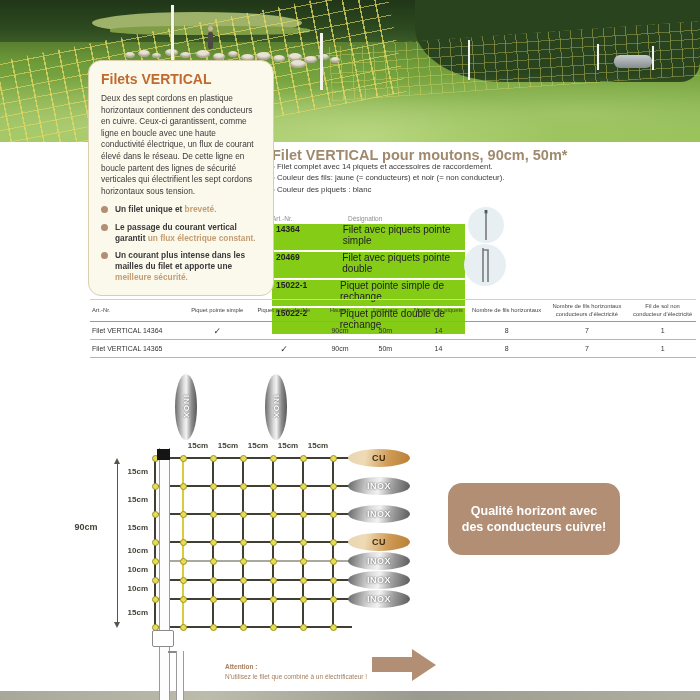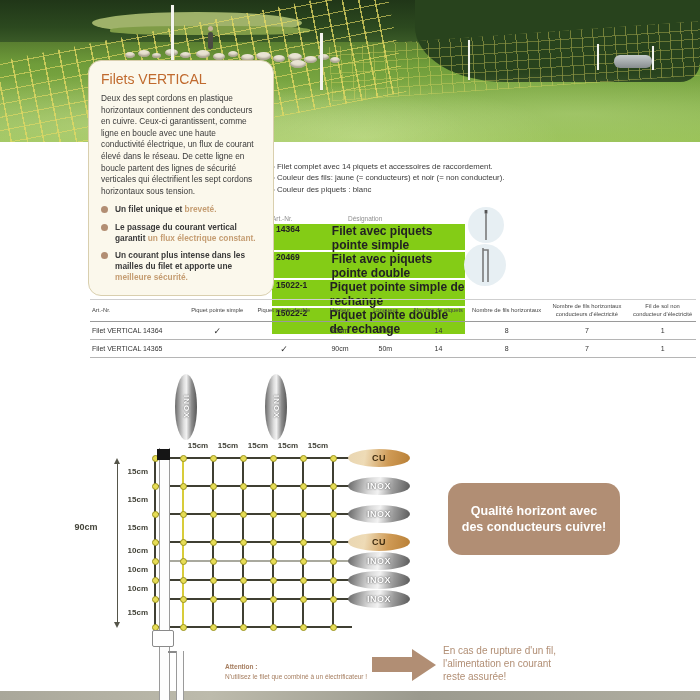--- a/index.html
+++ b/index.html
@@ -26,37 +26,37 @@
                 repeating-linear-gradient(0deg,rgba(228,218,100,.7) 0 1px,transparent 1px 9px);}
   .ppost{background:#f4f4ef;box-shadow:0 0 1px #6a6a5a;}
   .sheep{background:#e9e3d3;border-radius:50%;box-shadow:inset 0 -2px 2px rgba(90,80,60,.45);}
   .person-body{left:208px;top:32px;width:5px;height:17px;background:#4a4a42;border-radius:2px;}
   .person-head{left:208px;top:26px;width:5px;height:5px;background:#c9b59a;border-radius:50%;}
   .cylinder{left:614px;top:55px;width:38px;height:13px;border-radius:6px;background:linear-gradient(180deg,#c6cccd,#878d8f);}
 
   
   .card{left:88px;top:60px;width:186px;height:236px;background:#fbf8ec;border:1px solid #d9cfae;
         border-radius:13px;padding:10px 12px;box-sizing:border-box;z-index:6;}
-  .card-title{font-size:14px;font-weight:normal;color:#c06a2e;margin-bottom:6px;}
+  .card-title{font-size:14px;font-weight:bold;color:#c06a2e;margin-bottom:6px;}
   .card-p{font-size:8.3px;line-height:1.4;color:#3a3a3a;margin-bottom:7px;}
   .brow{display:flex;margin-bottom:6px;}
   .bdot{flex:0 0 7px;width:7px;height:7px;border-radius:50%;background:#b28e73;margin:2px 7px 0 0;}
   .btxt{font-size:8.3px;line-height:1.35;font-weight:bold;color:#3a3a3a;}
   .hl{color:#c59d72;}
 
   
   .heading{left:272px;top:147px;font-size:14.5px;font-weight:bold;color:#a08a6e;}
   .pbullet{font-size:7.8px;color:#3a3a3a;line-height:1.45;}
   .pbullet::before{content:"• ";color:#3a3a3a;}
 
   
   .ot-head{font-size:6.5px;color:#8f8f8f;}
   .ot-row{height:26px;background:#84cc16;display:flex;align-items:flex-start;}
   .ot-c1{width:76px;padding-left:4px;font-size:8.5px;font-weight:bold;color:#222;}
-  .ot-c2{font-size:12px;font-weight:bold;color:#222;}
+  .ot-c2{font-size:10px;font-weight:normal;color:#222;}
   .icircle{border-radius:50%;background:#e7eff3;display:flex;align-items:center;justify-content:center;}
 
   
   .stable{left:90px;top:299px;width:606px;border-top:1px solid #cfcfcf;font-size:7px;}
   .srow{display:grid;grid-template-columns:15.5% 11% 11% 7.5% 7.5% 10% 12.5% 14% 11%;align-items:center;}
   .shead{border-bottom:1px solid #9a9a9a;min-height:21px;}
   .shead .scell{font-size:5.8px;color:#444;text-align:center;line-height:1.25;padding:2px 2px;}
   .sbody{border-bottom:1px solid #b5b5b5;height:17px;}
   .scell{text-align:center;}
   .scell.left{text-align:left;padding-left:2px;}
@@ -140,20 +140,21 @@
     <div class="brow">
       <div class="bdot"></div>
       <div class="btxt"><span>Le passage du courant vertical garantit </span><span class="hl">un flux électrique constant.</span></div>
     </div>
     <div class="brow">
       <div class="bdot"></div>
       <div class="btxt"><span>Un courant plus intense dans les mailles du filet et apporte une </span><span class="hl">meilleure sécurité.</span></div>
     </div>
   </div>
 
+  <div class="abs heading">Filet VERTICAL pour moutons, 90cm, 50m*</div>
   <div class="abs" style="left:272px;top:161px;width:420px;">
     <div class="pbullet">Filet complet avec 14 piquets et accessoires de raccordement.</div>
     <div class="pbullet">Couleur des fils: jaune (= conducteurs) et noir (= non conducteur).</div>
     <div class="pbullet">Couleur des piquets : blanc</div>
   </div>
 
   <div class="abs" style="left:272px;top:215px;width:193px;">
     <div style="display:flex;margin-bottom:2px;">
       <div class="ot-head" style="width:76px;">Art.-Nr.</div>
       <div class="ot-head">Désignation</div>
@@ -338,25 +339,20 @@
   <div class="abs cap inox" style="left:348px;top:505px;">INOX</div>
   <div class="abs cap cu" style="left:348px;top:533px;">CU</div>
   <div class="abs cap inox" style="left:348px;top:552px;">INOX</div>
   <div class="abs cap inox" style="left:348px;top:571px;">INOX</div>
   <div class="abs cap inox" style="left:348px;top:590px;">INOX</div>
 
   <div class="abs qbox">Qualité horizont avec des conducteurs cuivre!</div>
 
   <div class="abs arrow-shaft"></div>
   <div class="abs arrow-head"></div>
-  <div class="abs rupture">
-    <div>En cas de rupture d'un fil,</div>
-    <div>l'alimentation en courant</div>
-    <div>reste assurée!</div>
-  </div>
 
   <div class="abs attention">
     <div>Attention :</div>
     <div style="font-weight:normal;">N'utilisez le filet que combiné à un électrificateur !</div>
   </div>
 
   <div class="abs bottomstrip"></div>
 </div>
 
 </body></html>

